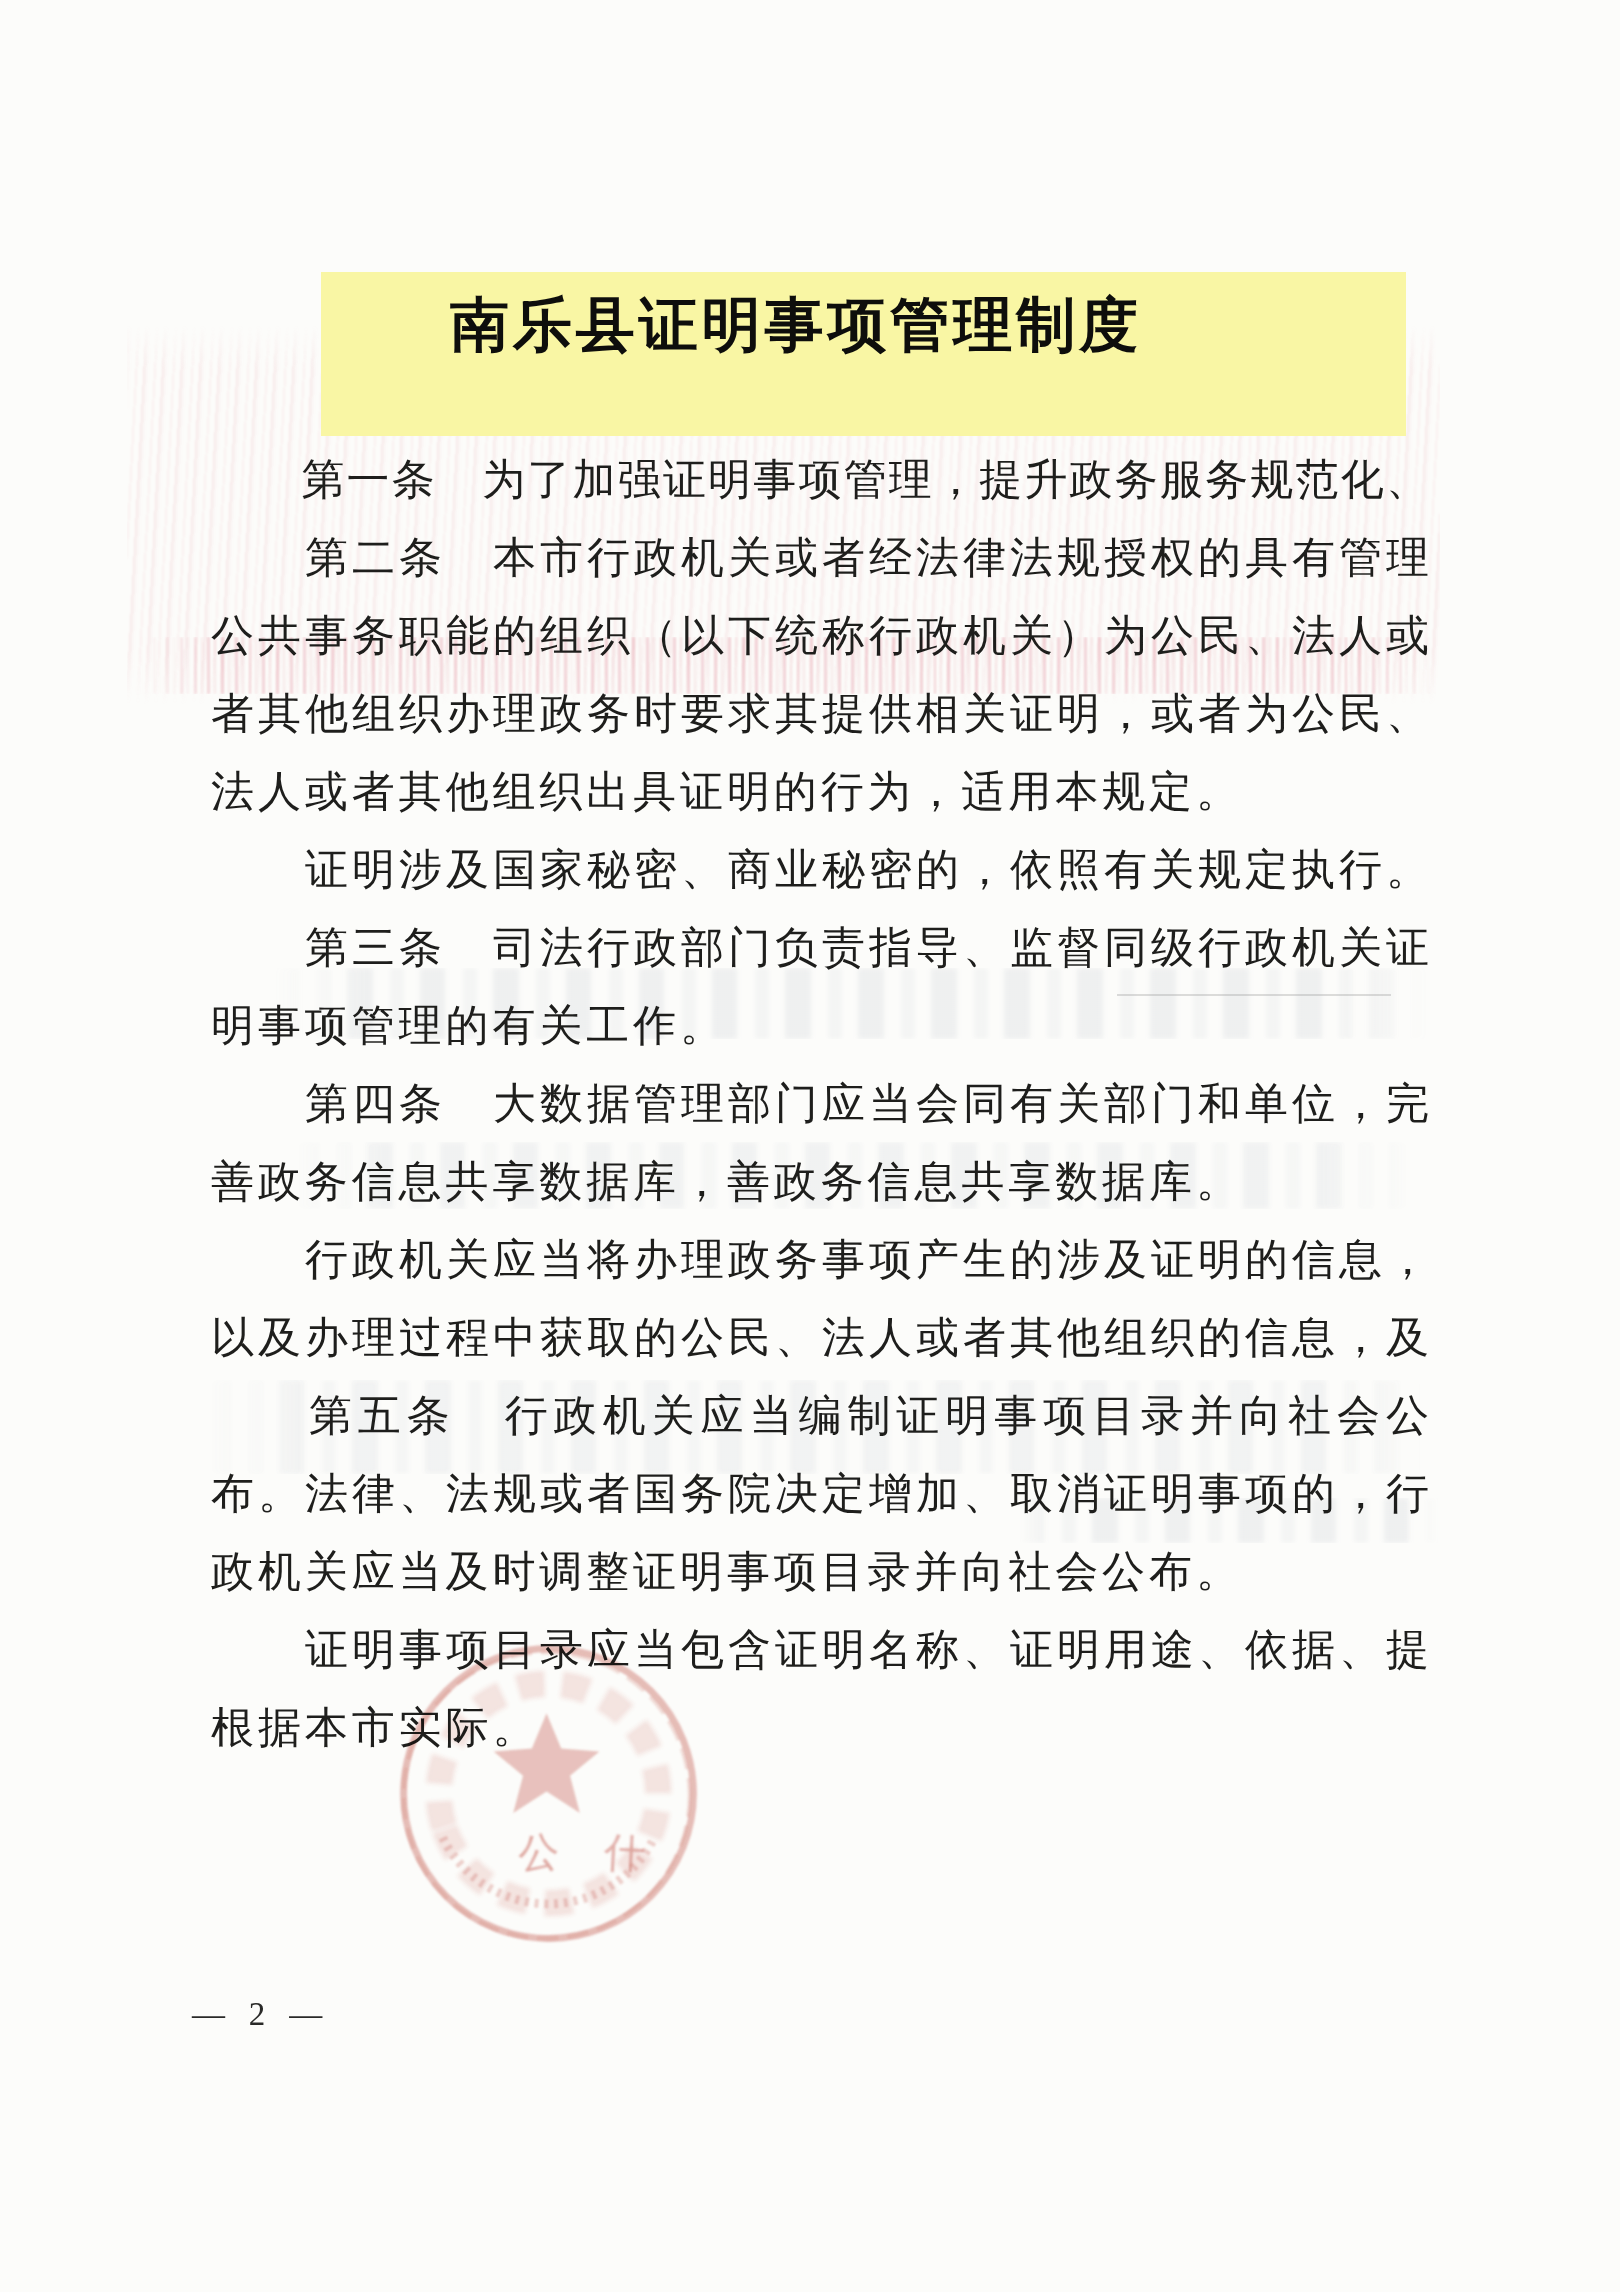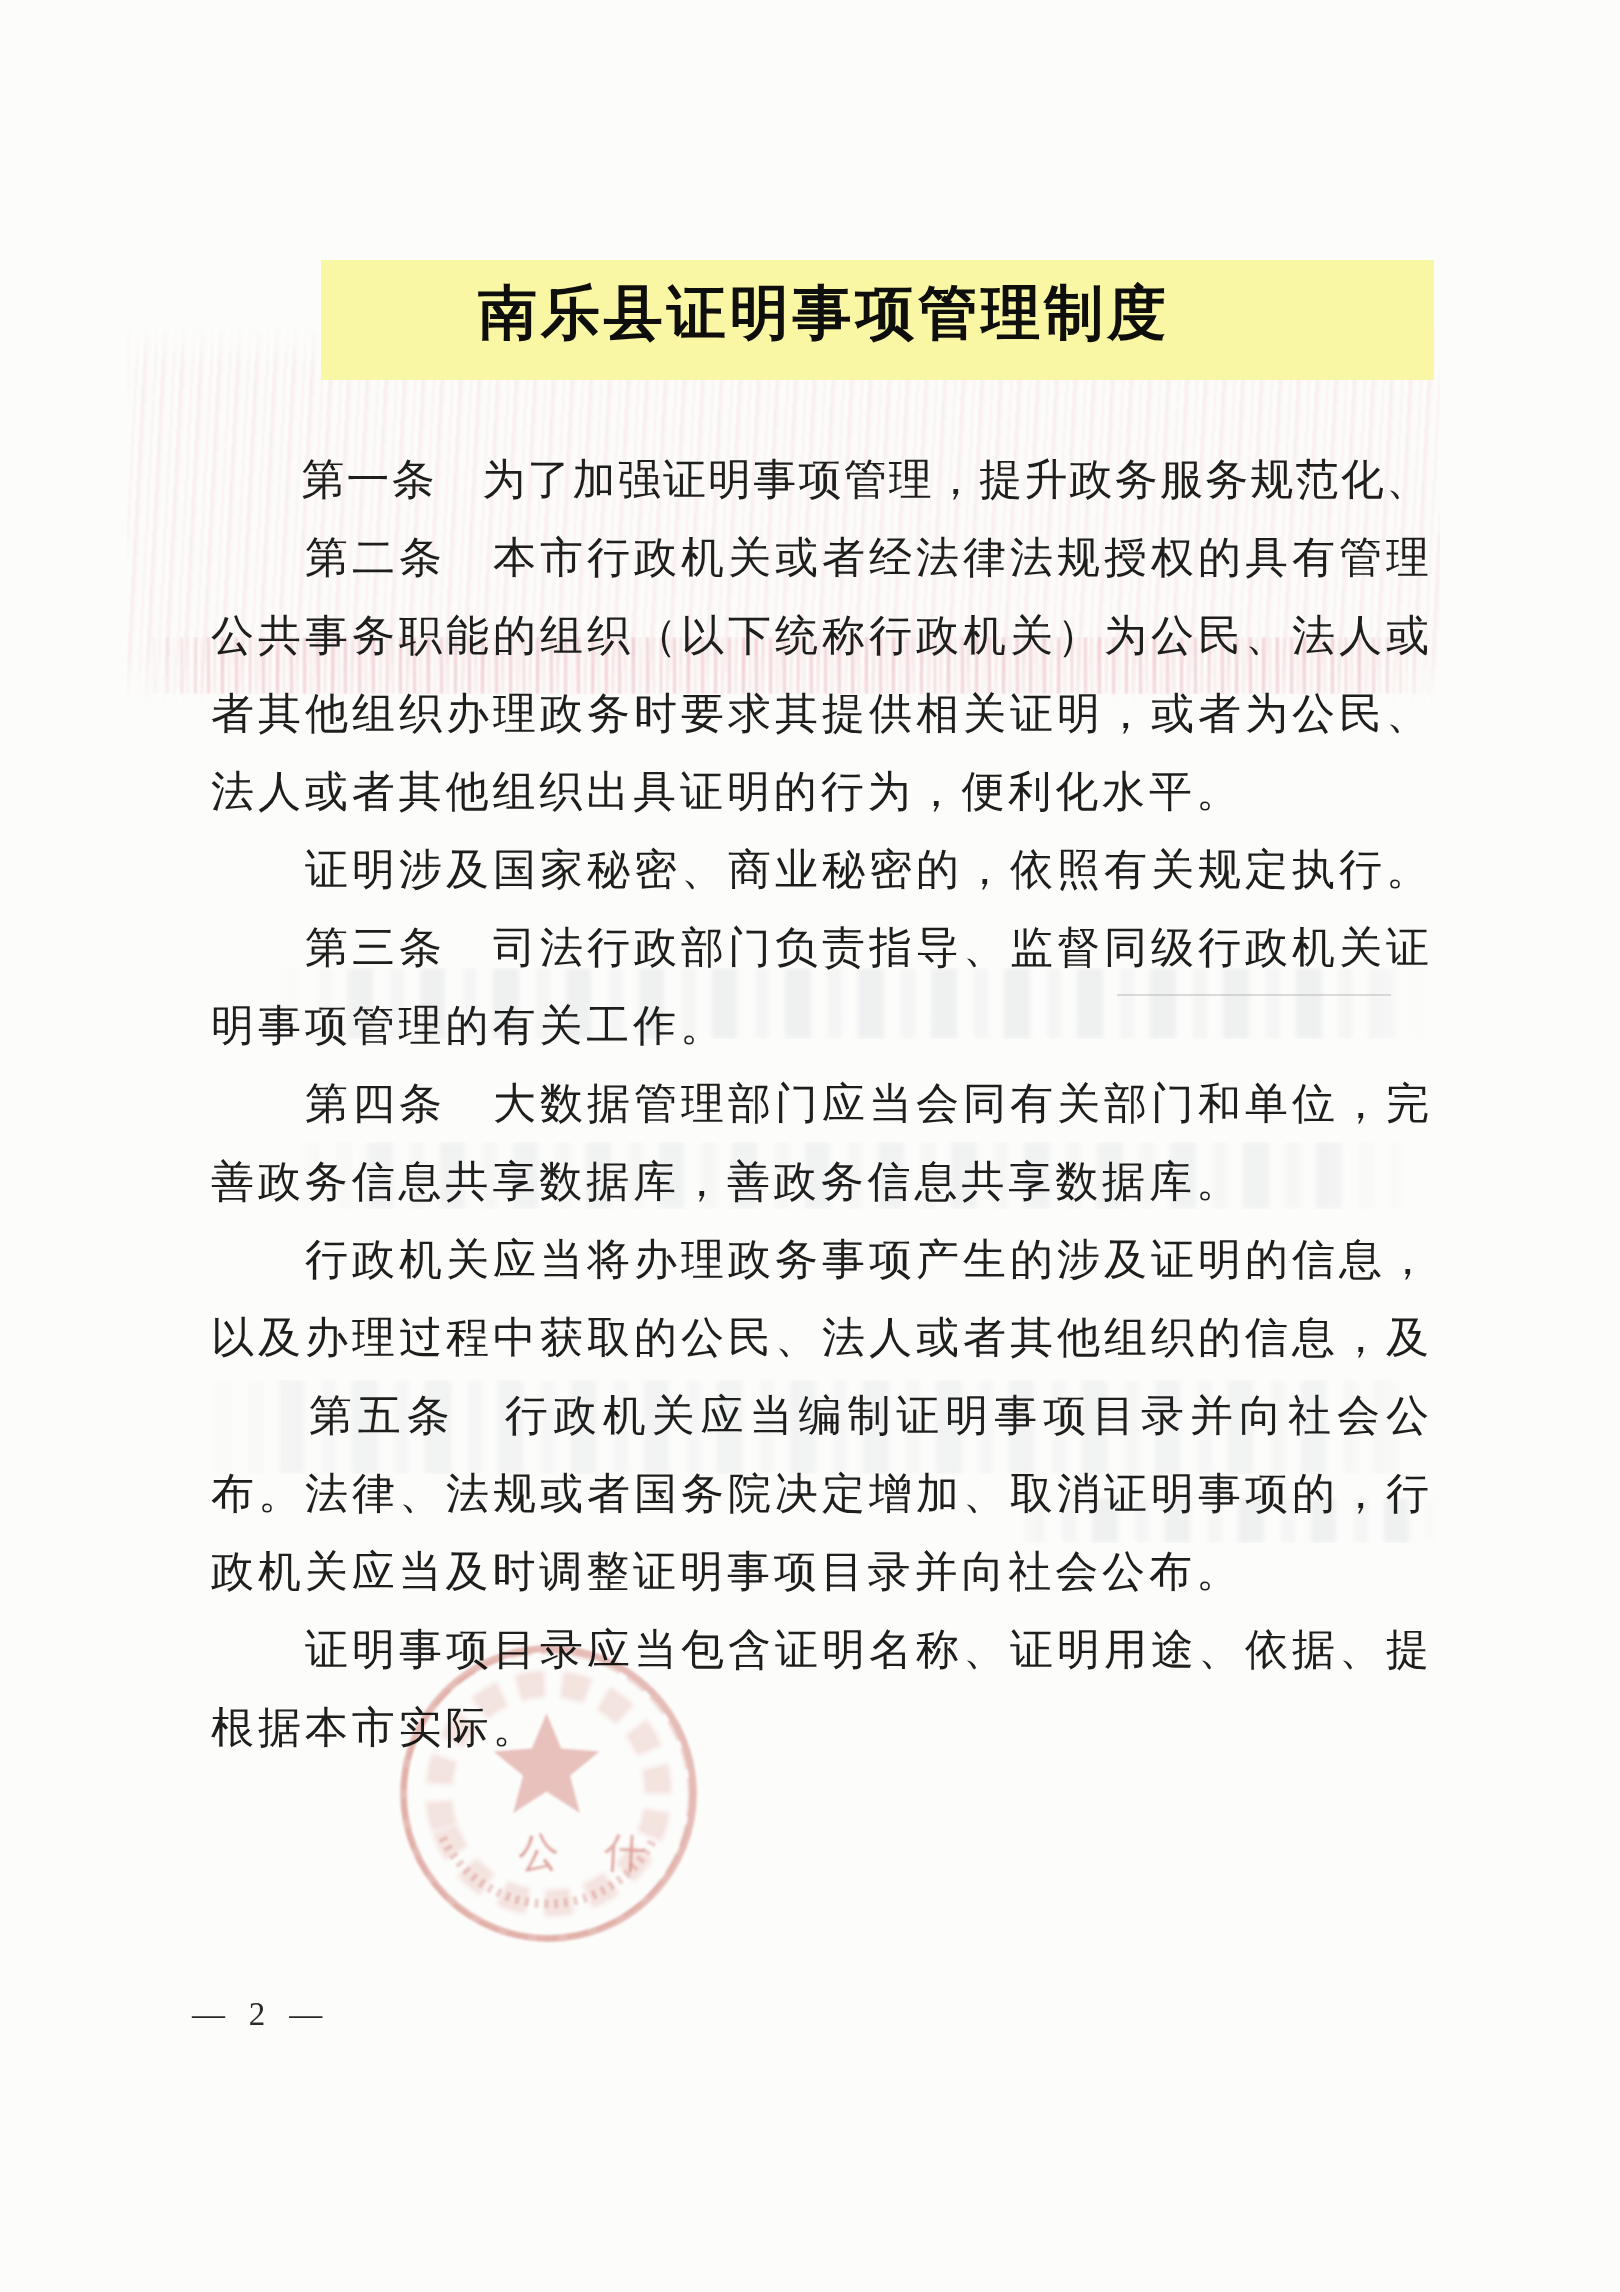--- a/index.html
+++ b/index.html
@@ -3,21 +3,21 @@
 <meta charset="utf-8">
 <style>
   html,body{margin:0;padding:0;background:#e8e8e6;}
   .page{
     position:relative; width:1620px; height:2293px;
     background:#fcfcfa; overflow:hidden;
     font-family:"Liberation Serif", serif;
   }
   
   .title-band{
-    position:absolute; left:321px; top:260px; width:1085px; height:120px;padding-left:28px;
+    position:absolute; left:321px; top:272px; width:1085px; height:164px;
   }
   .title-text{
     position:relative; margin-top:19.6px; padding-right:135px;
     text-align:center; font-size:59px; line-height:67px; font-weight:bold;
     letter-spacing:3.9px; color:#0e0e0c;
     font-family:"Liberation Serif", serif;
   }
   
   .body-text{
     position:absolute; left:211px; top:441px; width:1218px;
@@ -198,21 +198,21 @@
         <span class="cell">证</span>
         <span class="cell">明</span>
         <span class="cell">，</span>
         <span class="cell">或</span>
         <span class="cell">者</span>
         <span class="cell">为</span>
         <span class="cell">公</span>
         <span class="cell">民</span>
         <span class="cell">、</span>
       </div>
-      <div class="line">法人或者其他组织出具证明的行为，便利化水平。</div>
+      <div class="line">法人或者其他组织出具证明的行为，适用本规定。</div>
       <div class="line justify">
         <span class="cell"></span>
         <span class="cell"></span>
         <span class="cell">证</span>
         <span class="cell">明</span>
         <span class="cell">涉</span>
         <span class="cell">及</span>
         <span class="cell">国</span>
         <span class="cell">家</span>
         <span class="cell">秘</span>

